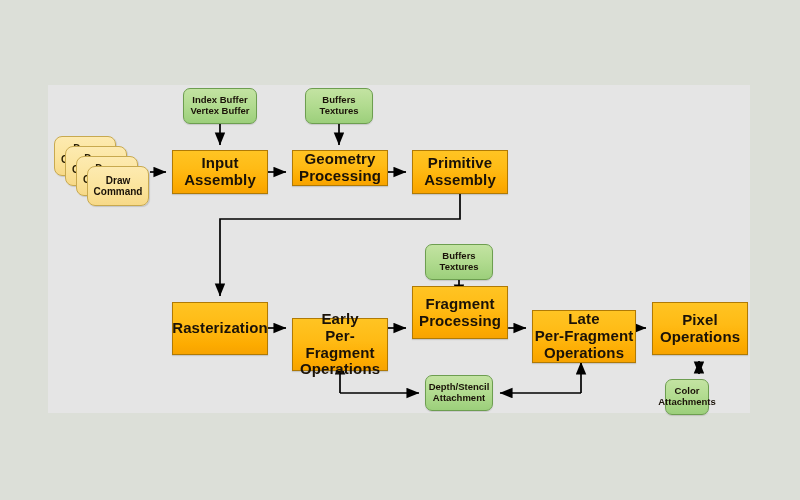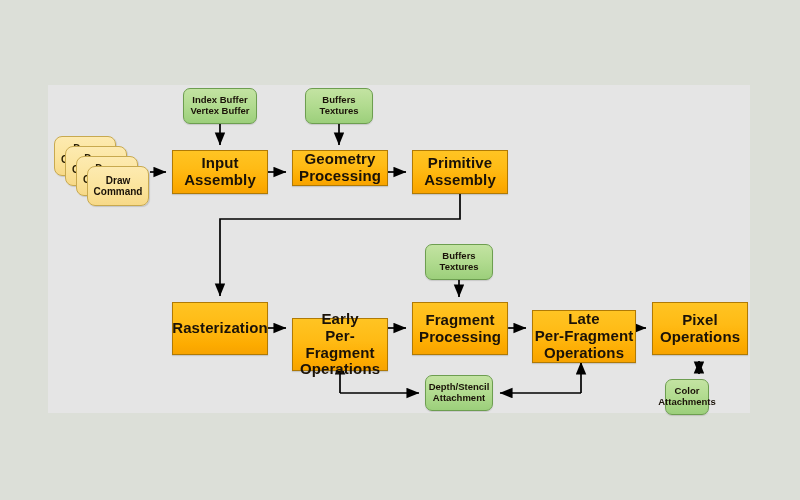--- a/index.html
+++ b/index.html
@@ -151,20 +151,20 @@
   <div class="node stage-box" style="left:172px; top:150px; width:96px; height:44px;">Input Assembly</div>
   <div class="node stage-box" style="left:292px; top:150px; width:96px; height:36px;">Geometry
 Processing</div>
   <div class="node stage-box" style="left:172px; top:302px; width:96px; height:53px;">Rasterization</div>
 
   <div class="node stage-box" style="left:412px; top:150px; width:96px; height:44px;">Primitive
 Assembly</div>
   <div class="node stage-box" style="left:292px; top:302px; width:96px; height:53px;margin-top:16px;">Early
 Per-Fragment
 Operations</div>
-  <div class="node stage-box" style="left:412px; top:302px; width:96px; height:53px;">Fragment
+  <div class="node stage-box" style="left:412px; top:286px; width:96px; height:53px;">Fragment
 Processing</div>
   <div class="node stage-box" style="left:532px; top:310px; width:104px; height:53px;">Late
 Per-Fragment
 Operations</div>
   <div class="node stage-box" style="left:652px; top:302px; width:96px; height:53px;">Pixel Operations</div>
 
 </div>
 
 </body></html>

